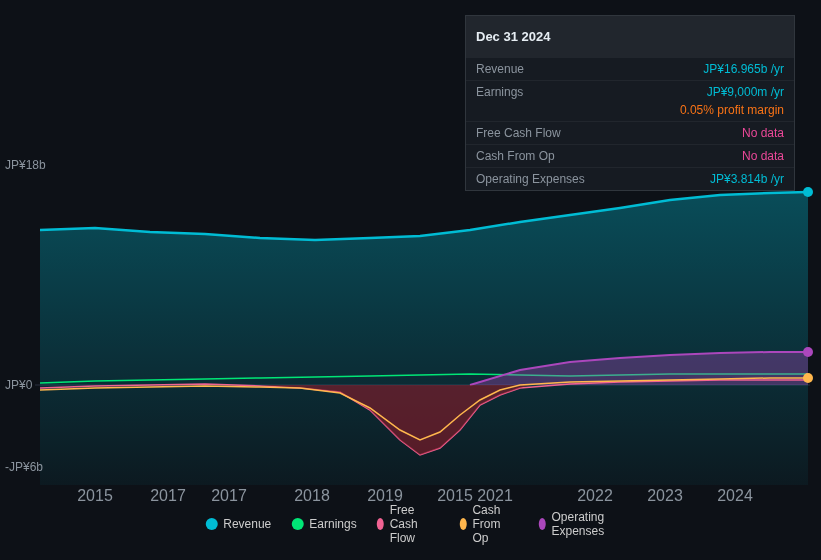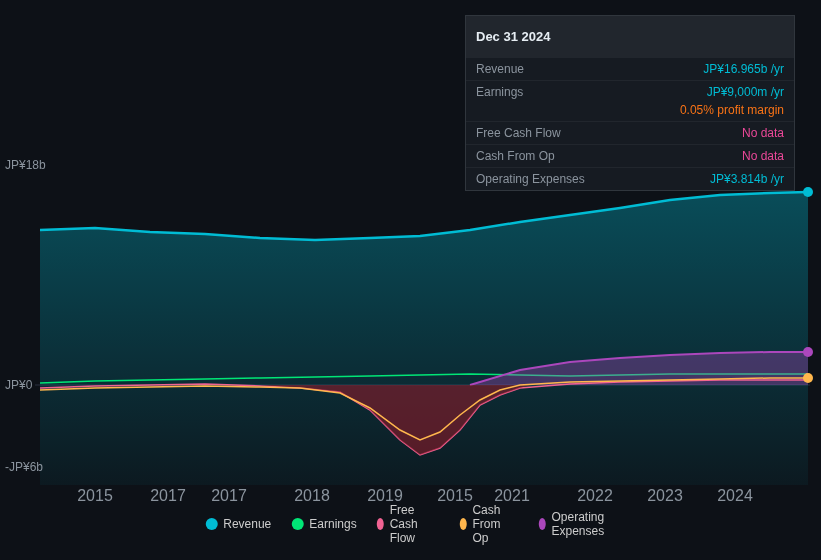--- a/index.html
+++ b/index.html
@@ -156,21 +156,21 @@
   <div class="y-label" style="top: 158px;">JP¥18b</div>
   <div class="y-label" style="top: 378px;">JP¥0</div>
   <div class="y-label" style="top: 460px;">-JP¥6b</div>
 
   <div class="x-label" style="left: 95px;">2015</div>
   <div class="x-label" style="left: 168px;">2017</div>
   <div class="x-label" style="left: 229px;">2017</div>
   <div class="x-label" style="left: 312px; text-align: center;">2018</div>
   <div class="x-label" style="left: 385px;">2019</div>
   <div class="x-label" style="left: 455px;">2015</div>
-  <div class="x-label" style="left: 512px;">2021</div>
+  <div class="x-label" style="left: 495px;">2021</div>
   <div class="x-label" style="left: 595px;">2022</div>
   <div class="x-label" style="left: 665px;">2023</div>
   <div class="x-label" style="left: 735px;">2024</div>
 
   <div id="tooltip-box">
     <div id="tooltip-date">Dec 31 2024</div>
 
     <div class="tooltip-row">
       <span class="tooltip-label">Revenue</span>
       <span class="tooltip-value">JP¥16.965b /yr</span>

